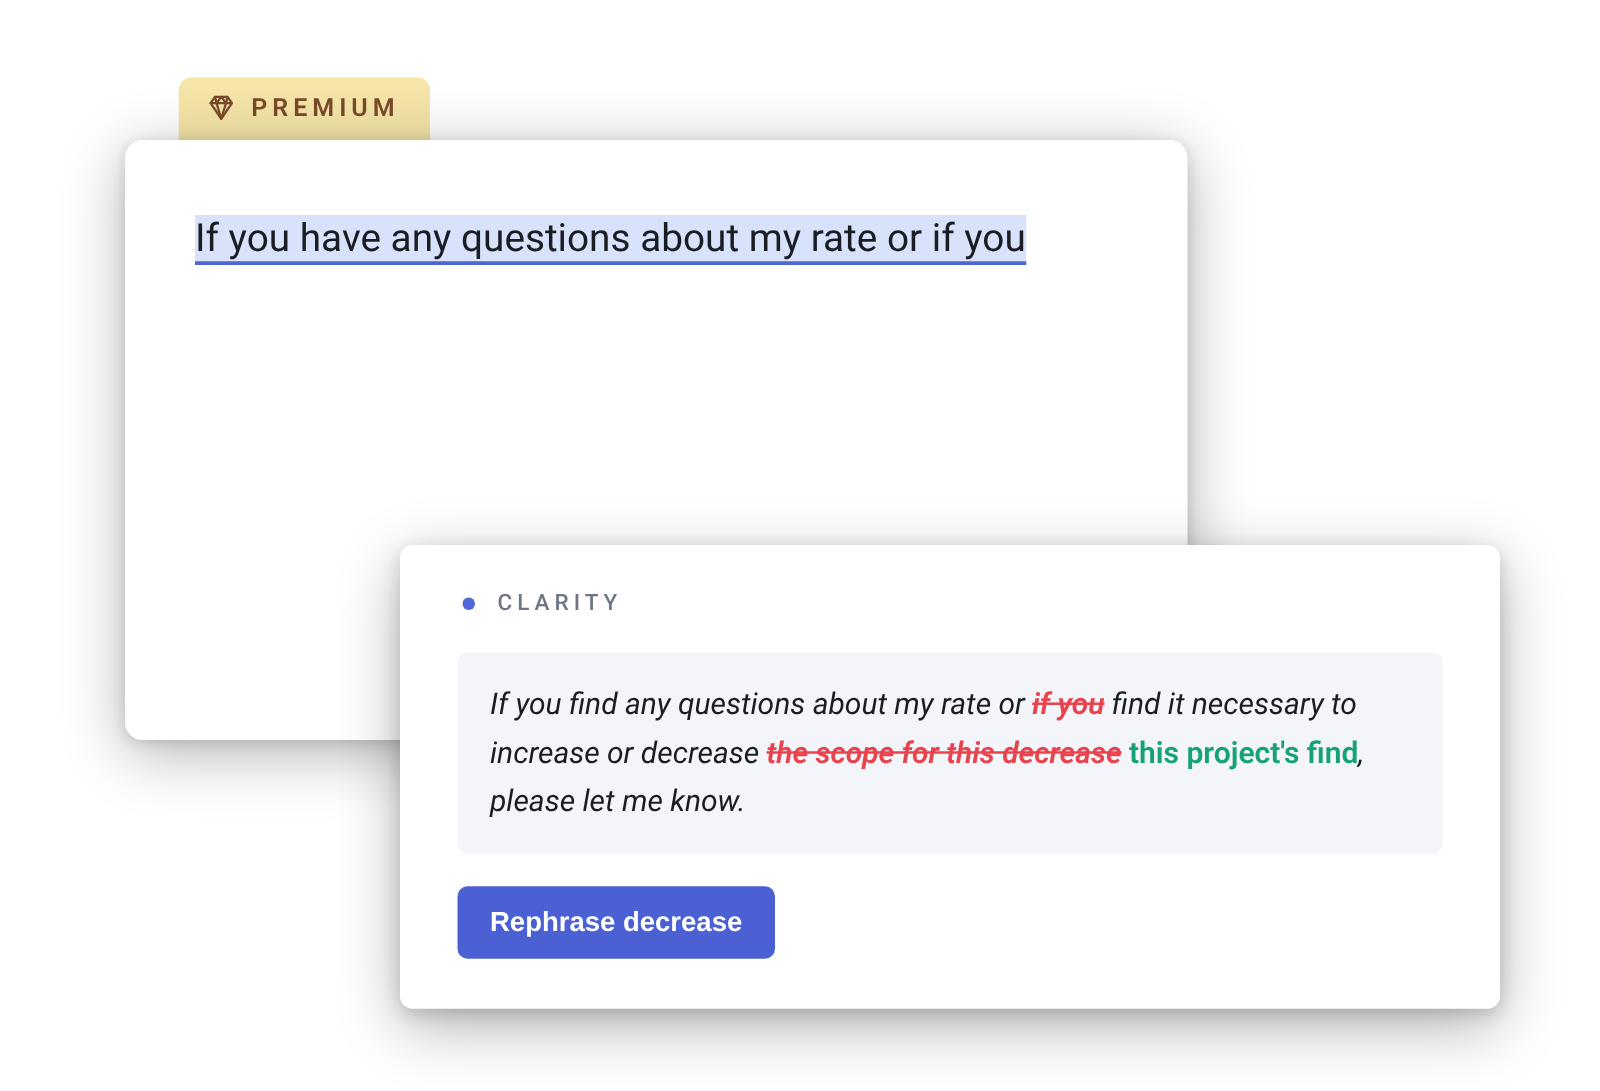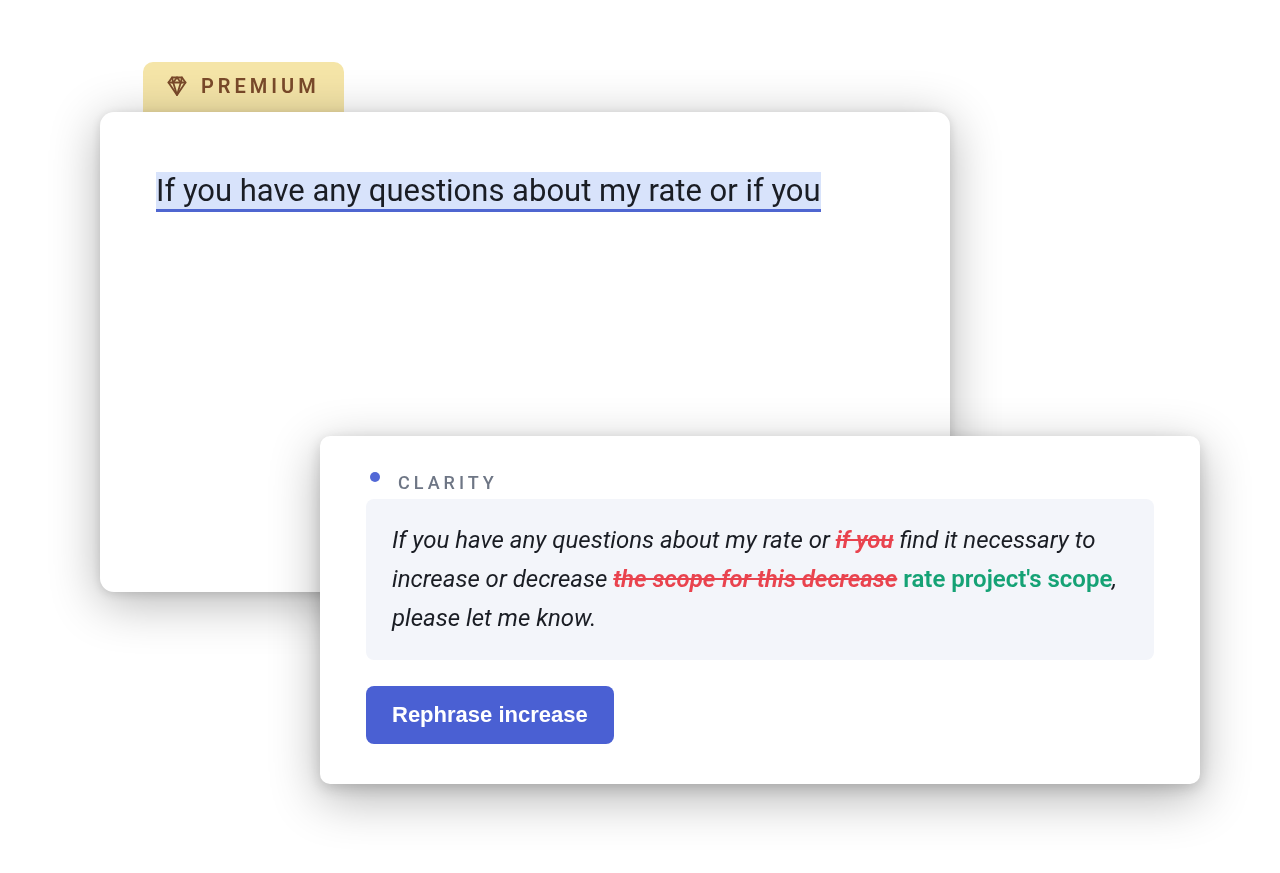--- a/index.html
+++ b/index.html
@@ -75,23 +75,23 @@
     top: 436px;
     width: 880px;
     background: #fff;
     border-radius: 10px;
     box-shadow: 0 14px 50px rgba(0,0,0,0.30), 0 4px 14px rgba(0,0,0,0.15);
     padding: 36px 46px 40px 46px;
     z-index: 3;
   }
   .suggestion-header {
     display: flex;
-    align-items: flex-start;
+    align-items: center;
     gap: 18px;
-    margin-bottom: 6px;
+    margin-bottom: 29px;
   }
   .suggestion-header .dot {
     width: 10px;
     height: 10px;
     border-radius: 50%;
     background: #5268d6;
     flex: 0 0 auto;
     margin-left: 4px;
   }
   .suggestion-header .label {
@@ -160,18 +160,18 @@
     <br>
   </div>
 </div>
 
 <div class="suggestion-card">
   <div class="suggestion-header">
     <span class="dot"></span>
     <span class="label">CLARITY</span>
   </div>
   <div class="suggestion-body">
-    <span class="plain">If you have any questions about my rate or </span><span class="strike">if you</span><span class="plain"> find it necessary to increase or decrease </span><span class="strike">the scope for this decrease</span><span class="insert"> rate project's scope</span><span class="plain">, please let me know.</span>
+    <span class="plain">If you find any questions about my rate or </span><span class="strike">if you</span><span class="plain"> find it necessary to increase or decrease </span><span class="strike">the scope for this decrease</span><span class="insert"> this project's find</span><span class="plain">, please let me know.</span>
   </div>
   <div class="action-row">
-    <button class="rephrase-btn">Rephrase increase</button>
+    <button class="rephrase-btn">Rephrase decrease</button>
   </div>
 </div>
 
 </body></html>

